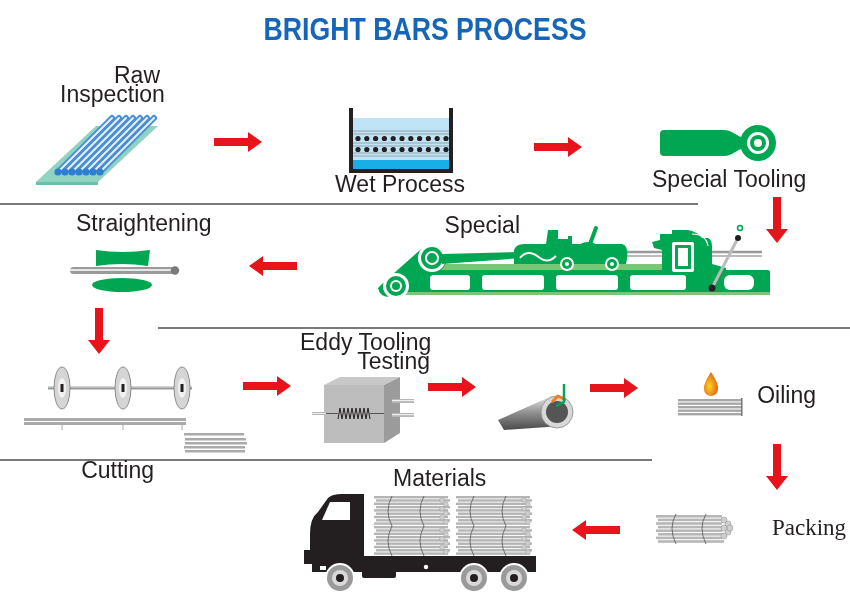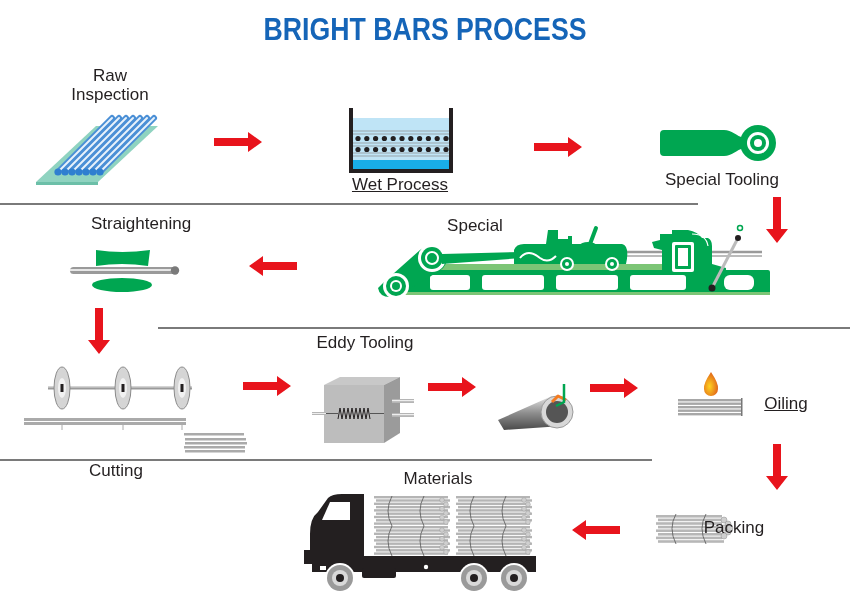--- a/index.html
+++ b/index.html
@@ -1,19 +1,19 @@
 <!DOCTYPE html>
 <html><head>
 <meta charset="utf-8">
 <style>
   html,body{margin:0;padding:0;background:#ffffff;}
   body{width:850px;height:608px;position:relative;overflow:hidden;font-family:"Liberation Sans",sans-serif;color:#231f20;}
   .abs{position:absolute;}
   .title{left:0;width:850px;top:12px;text-align:center;font-family:"Liberation Sans",sans-serif;font-weight:bold;font-size:31px;color:#1565b8;letter-spacing:0px;transform:scaleX(0.86);transform-origin:center;}
-  .lbl{position:absolute;font-size:17px;line-height:19px;color:#231f20;text-align:center;white-space:nowrap;}
+  .lbl{position:absolute;font-size:23px;line-height:19px;color:#231f20;text-align:right;white-space:nowrap;}
   .divider{position:absolute;height:1.5px;background:#7a7a7a;}
   svg{position:absolute;overflow:visible;}
 </style>
 </head>
 <body>
 
 <div class="abs title">BRIGHT BARS PROCESS</div>
 
 <div class="divider" style="left:0;width:698px;top:203px;"></div>
 <div class="divider" style="left:158px;width:692px;top:327px;"></div>
@@ -87,21 +87,21 @@
         <circle cx="45.2" cy="41.5" r="2.6"></circle>
         <circle cx="54" cy="41.5" r="2.6"></circle>
         <circle cx="62.800000000000004" cy="41.5" r="2.6"></circle>
         <circle cx="71.60000000000001" cy="41.5" r="2.6"></circle>
         <circle cx="80.4" cy="41.5" r="2.6"></circle>
         <circle cx="89.2" cy="41.5" r="2.6"></circle>
         <circle cx="98" cy="41.5" r="2.6"></circle>
       </g>
     <path d="M3,0 V63 H103 V0" fill="none" stroke="#231f20" stroke-width="4"></path>
   </svg>
-  <div class="lbl" style="left:335px;top:175px;width:130px;text-decoration:underline;">Wet Process</div>
+  <div class="lbl" style="left:335px;top:175px;width:130px;">Wet Process</div>
 </div>
 
 <div>
   <svg style="left:658px;top:118px;" width="120" height="52" viewBox="0 0 120 52">
     <path d="M6,12 H66 C74,12 78,18 86,20 L92,20 L92,30 L86,30 C78,32 74,38 66,38 H6 Q2,38 2,34 V16 Q2,12 6,12 Z" fill="#00a651"></path>
     <circle cx="100" cy="25" r="18" fill="#00a651"></circle>
     <circle cx="100" cy="25" r="11" fill="#ffffff"></circle>
     <circle cx="100" cy="25" r="8" fill="#00a651"></circle>
     <circle cx="100" cy="25" r="4" fill="#ffffff"></circle>
   </svg>
@@ -210,20 +210,21 @@
       <rect x="162" y="88" width="61" height="2.5"></rect>
       <rect x="163" y="92" width="60" height="2.5"></rect>
     </g>
   </svg>
   <div class="lbl" style="left:78px;top:437px;width:76px;margin-top:24px;">Cutting</div>
 </div>
 
 <div>
   <div class="lbl" style="left:300px;top:333px;width:130px;">
     <div>Eddy Tooling</div>
+    <div>Testing</div>
   </div>
   <svg style="left:310px;top:375px;" width="108" height="72" viewBox="0 0 108 72">
     <polygon points="14,10 74,10 90,2 30,2" fill="#c8c8c8"></polygon>
     <polygon points="74,10 90,2 90,58 74,68" fill="#9b9b9b"></polygon>
     <rect x="14" y="10" width="60" height="58" fill="#bdbdbd"></rect>
     <rect x="2" y="37" width="14" height="3" fill="#b5b5b5"></rect>
     <rect x="2" y="38" width="14" height="1" fill="#eeeeee"></rect>
     <polyline id="coil" points="28,44 30,33 32,44 34,33 36,44 38,33 40,44 42,33 44,44 46,33 48,44 50,33 52,44 54,33 56,44 58,33 60,44" fill="none" stroke="#231f20" stroke-width="1"></polyline>
     <line x1="16" y1="38.5" x2="28" y2="38.5" stroke="#555" stroke-width="1"></line>
     <line x1="60" y1="38.5" x2="74" y2="38.5" stroke="#555" stroke-width="1"></line>
@@ -264,21 +265,21 @@
     <path d="M35,4 Q43,16 42,21 A7,7 0 0 1 28,21 Q27,16 35,4 Z" fill="url(#dropg)"></path>
     <g fill="#a7a7a7">
       <rect x="2" y="31" width="64" height="2.4"></rect>
       <rect x="2" y="34.5" width="64" height="2.4"></rect>
       <rect x="2" y="38" width="64" height="2.4"></rect>
       <rect x="2" y="41.5" width="64" height="2.4"></rect>
       <rect x="2" y="45" width="64" height="2.4"></rect>
     </g>
     <rect x="65" y="30" width="1.5" height="18" fill="#777"></rect>
   </svg>
-  <div class="lbl" style="left:756px;top:394px;width:60px;text-decoration:underline;">Oiling</div>
+  <div class="lbl" style="left:756px;top:386px;width:60px;">Oiling</div>
 </div>
 
 <div>
   <svg style="left:654px;top:512px;" width="84" height="34" viewBox="0 0 84 34">
     <g fill="#b7b7b7" id="bundle-rows">
         <rect x="2" y="3" width="66" height="2.6"></rect>
         <rect x="4" y="6.6" width="66" height="2.6"></rect>
         <rect x="2" y="10.2" width="66" height="2.6"></rect>
         <rect x="4" y="13.8" width="66" height="2.6"></rect>
         <rect x="2" y="17.4" width="66" height="2.6"></rect>
@@ -290,21 +291,21 @@
     <path d="M52,2 Q44,16 52,32" fill="none" stroke="#555" stroke-width="0.8"></path>
     <g fill="#cfcfcf" stroke="#8f8f8f" stroke-width="0.5">
       <circle cx="70" cy="8" r="3"></circle>
         <circle cx="74" cy="12" r="3"></circle>
         <circle cx="70" cy="16" r="3"></circle>
       <circle cx="74" cy="20" r="3"></circle>
         <circle cx="70" cy="24" r="3"></circle>
         <circle cx="76" cy="16" r="3"></circle>
     </g>
   </svg>
-  <div class="lbl" style="left:699px;top:518px;width:70px;">Packing</div>
+  <div class="lbl" style="left:772px;top:518px;width:70px;font-family:Liberation Serif, serif;">Packing</div>
 </div>
 
 <div>
   <div class="lbl" style="left:393px;top:469px;width:90px;">Materials</div>
   <svg style="left:302px;top:490px;" width="240" height="104" viewBox="0 0 240 104">
 
     <g id="truck-load">
         <g>
           <rect x="72" y="6" width="74" height="2.4" fill="#b5b5b5"></rect>
           <rect x="74" y="9.3" width="74" height="2.4" fill="#b5b5b5"></rect>

